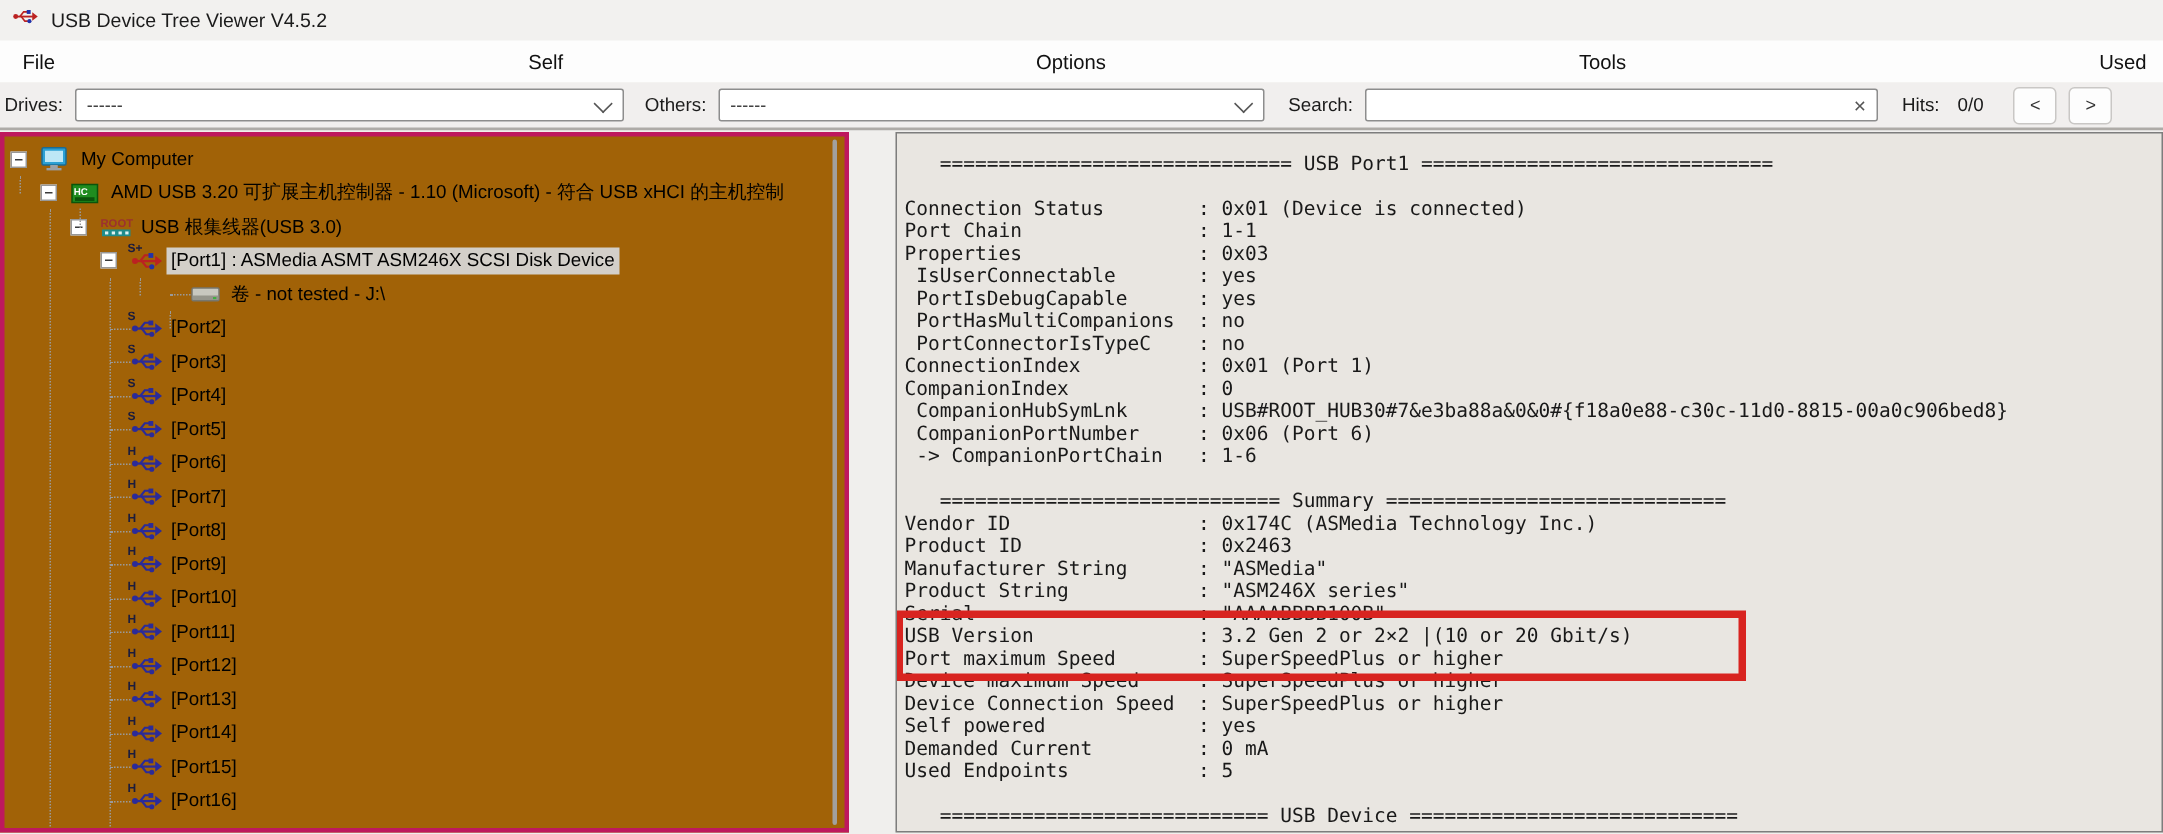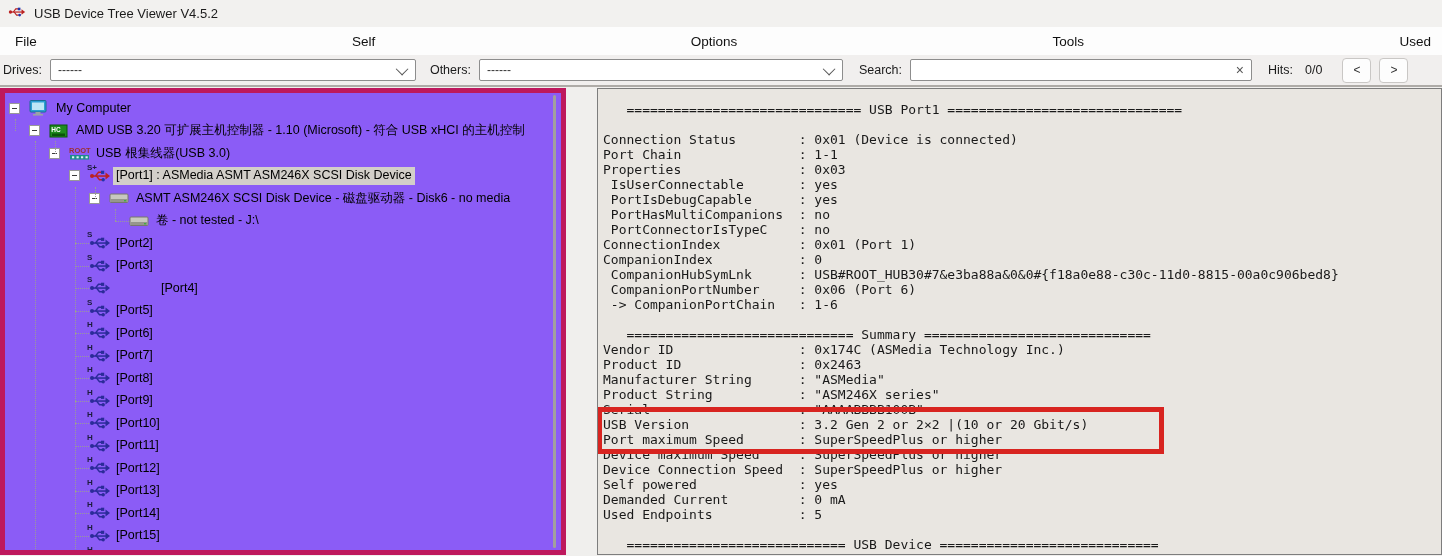--- a/index.html
+++ b/index.html
@@ -48,22 +48,22 @@
   .hits-label{margin-right:12px;}
   .hits-value{font-size:12.5px;color:#1b1b1b;margin-right:20px;}
   .nav-btn{
     width:27px;height:23px;background:#fdfdfd;border:1px solid #c9c7c5;border-radius:4px;
     font-size:12px;color:#333;display:flex;align-items:center;justify-content:center;margin-right:8px;
   }
   
   .content{position:absolute;left:0;top:87px;width:1442px;height:469px;background:#f0efed;}
   
   .tree-panel{
-    position:absolute;left:0;top:1px;width:566px;height:467px;background:#8b5cf6;
-    border:5px solid #be185d;box-sizing:border-box;overflow:hidden;
+    position:absolute;left:0;top:1px;width:566px;height:467px;background:#a16207;
+    border:3px solid #be185d;box-sizing:border-box;overflow:hidden;
   }
   .tree-rows{position:absolute;left:0;top:4px;right:10px;}
   .tree-row{position:relative;height:22.5px;display:flex;align-items:center;white-space:nowrap;}
   .toggle-box{
     position:absolute;width:11px;height:11px;background:#fff;border:1px solid #989898;
     box-sizing:border-box;top:5.5px;
   }
   .toggle-box::after{content:"";position:absolute;left:2px;top:4px;width:5px;height:1px;background:#3a3a3a;}
   .tree-icon{position:absolute;top:3px;width:22px;height:16px;}
   .tree-icon .badge{
@@ -179,29 +179,20 @@
               <rect x="3" y="7.3" width="14" height="1.5" fill="#bb2222"></rect>
               <path d="M16.5 4.5 L21 8 L16.5 11.5 Z" fill="#bb2222"></path>
               <polyline points="6.5,8 9.5,4.2 12.5,4.2" fill="none" stroke="#bb2222" stroke-width="1.4"></polyline>
               <rect x="12" y="2.7" width="3.2" height="3.2" fill="#2233aa"></rect>
               <polyline points="7.5,8 10.5,11.8 13,11.8" fill="none" stroke="#bb2222" stroke-width="1.4"></polyline>
               <circle cx="14.2" cy="11.8" r="1.7" fill="#2233aa"></circle>
             </svg><span class="badge">S+</span></span>
           <span class="tree-label selected" style="left: 108px;">[Port1] : ASMedia ASMT ASM246X SCSI Disk Device</span>
         </div>
         <div class="tree-row">
-          <div class="toggle-box" style="left: 84px;"></div>
-          <span class="tree-icon" style="left: 104px;"><svg width="22" height="16" viewBox="0 0 22 16">
-              <rect x="1" y="4" width="18" height="8.5" rx="1" fill="#c8c8bf" stroke="#77776f"></rect>
-              <rect x="1.5" y="9" width="17" height="3" fill="#96968c"></rect>
-              <rect x="15" y="10" width="2.2" height="1.4" fill="#3fae3f"></rect>
-            </svg></span>
-          <span class="tree-label" style="left: 128px;">ASMT ASM246X SCSI Disk Device - 磁盘驱动器 - Disk6 - no media</span>
-        </div>
-        <div class="tree-row">
           <div class="tstub" style="left: 110px; width: 14px; top: 11px;"></div>
           <span class="tree-icon" style="left: 124px;"><svg width="22" height="16" viewBox="0 0 22 16">
               <rect x="1" y="4" width="18" height="8.5" rx="1" fill="#c8c8bf" stroke="#77776f"></rect>
               <rect x="1.5" y="9" width="17" height="3" fill="#96968c"></rect>
               <rect x="15" y="10" width="2.2" height="1.4" fill="#3fae3f"></rect>
             </svg></span>
           <span class="tree-label" style="left: 148px; text-align: right;">卷 - not tested - J:\</span>
         </div>
         <div class="tree-row">
           <div class="tstub" style="left: 70px; width: 14px; top: 11px;"></div>
@@ -233,21 +224,21 @@
           <div class="tstub" style="left: 70px; width: 14px; top: 11px;"></div>
           <span class="tree-icon" style="left: 84px;"><svg width="22" height="16" viewBox="0 0 22 16">
               <circle cx="3" cy="8" r="2" fill="#2b2b99"></circle>
               <rect x="3" y="7.3" width="14" height="1.5" fill="#2b2b99"></rect>
               <path d="M16.5 4.5 L21 8 L16.5 11.5 Z" fill="#2b2b99"></path>
               <polyline points="6.5,8 9.5,4.2 12.5,4.2" fill="none" stroke="#2b2b99" stroke-width="1.4"></polyline>
               <rect x="12" y="2.7" width="3.2" height="3.2" fill="#2b2b99"></rect>
               <polyline points="7.5,8 10.5,11.8 13,11.8" fill="none" stroke="#2b2b99" stroke-width="1.4"></polyline>
               <circle cx="14.2" cy="11.8" r="1.7" fill="#2b2b99"></circle>
             </svg><span class="badge">S</span></span>
-          <span class="tree-label" style="left: 108px; margin-left: 45px;">[Port4]</span>
+          <span class="tree-label" style="left: 108px;">[Port4]</span>
         </div>
         <div class="tree-row">
           <div class="tstub" style="left: 70px; width: 14px; top: 11px;"></div>
           <span class="tree-icon" style="left: 84px;"><svg width="22" height="16" viewBox="0 0 22 16">
               <circle cx="3" cy="8" r="2" fill="#2b2b99"></circle>
               <rect x="3" y="7.3" width="14" height="1.5" fill="#2b2b99"></rect>
               <path d="M16.5 4.5 L21 8 L16.5 11.5 Z" fill="#2b2b99"></path>
               <polyline points="6.5,8 9.5,4.2 12.5,4.2" fill="none" stroke="#2b2b99" stroke-width="1.4"></polyline>
               <rect x="12" y="2.7" width="3.2" height="3.2" fill="#2b2b99"></rect>
               <polyline points="7.5,8 10.5,11.8 13,11.8" fill="none" stroke="#2b2b99" stroke-width="1.4"></polyline>

